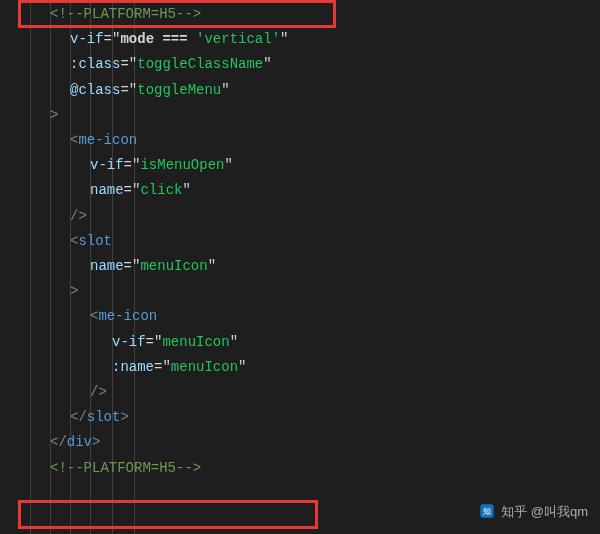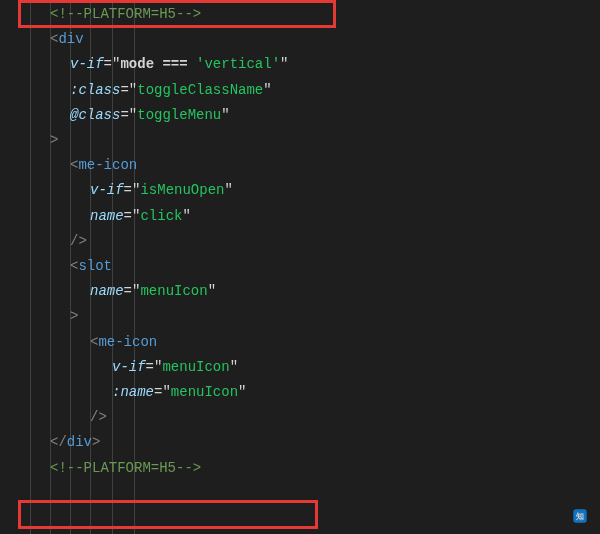--- a/index.html
+++ b/index.html
@@ -33,21 +33,21 @@
     padding-left: 50px;
     color: #d4d4d4;
   }
   .indent1 { padding-left: 50px; }
   .indent2 { padding-left: 70px; }
   .indent3 { padding-left: 90px; }
   .indent4 { padding-left: 112px; }
   .c-comment { color: #6a9955; }
   .c-tag     { color: #808080; }
   .c-name    { color: #569cd6; }
-  .c-attr    { color: #9cdcfe; font-style: italic; }
+  .c-attr    { color: #9cdcfe; }
   .c-punct   { color: #d4d4d4; }
   .c-string  { color: #22c55e; }
   .c-inner   { color: #d4d4d4; font-weight: bold; }
   .guide {
     position: absolute;
     top: 0;
     bottom: 0;
     width: 1px;
     background: #404040;
   }
@@ -79,21 +79,20 @@
   <div class="guide" style="left:30px"></div>
   <div class="guide" style="left:50px"></div>
   <div class="guide" style="left:70px"></div>
   <div class="guide" style="left:90px"></div>
   <div class="guide" style="left:112px"></div>
   <div class="guide" style="left:134px"></div>
 
   <div class="code-area">
     <div class="line indent1"><span class="c-comment">&lt;!--PLATFORM=H5--&gt;</span></div>
 
-    <div class="line indent1"><span class="c-tag">&lt;</span><span class="c-name">div</span></div>
 
     <div class="line indent2"><span class="c-attr">v-if</span><span class="c-punct">=</span><span class="c-punct">"</span><span class="c-inner">mode </span><span class="c-inner">=== </span><span class="c-string">'vertical'</span><span class="c-punct">"</span></div>
 
     <div class="line indent2"><span class="c-attr">:class</span><span class="c-punct">=</span><span class="c-punct">"</span><span class="c-string">toggleClassName</span><span class="c-punct">"</span></div>
 
     <div class="line indent2"><span class="c-attr">@class</span><span class="c-punct">=</span><span class="c-punct">"</span><span class="c-string">toggleMenu</span><span class="c-punct">"</span></div>
 
     <div class="line indent1"><span class="c-tag">&gt;</span></div>
 
     <div class="line indent2"><span class="c-tag">&lt;</span><span class="c-name">me-icon</span></div>
@@ -112,28 +111,30 @@
     <div class="line indent2"><span class="c-tag">&gt;</span></div>
 
     <div class="line indent3"><span class="c-tag">&lt;</span><span class="c-name">me-icon</span></div>
 
     <div class="line indent4"><span class="c-attr">v-if</span><span class="c-punct">=</span><span class="c-punct">"</span><span class="c-string">menuIcon</span><span class="c-punct">"</span></div>
 
     <div class="line indent4"><span class="c-attr">:name</span><span class="c-punct">=</span><span class="c-punct">"</span><span class="c-string">menuIcon</span><span class="c-punct">"</span></div>
 
     <div class="line indent3"><span class="c-tag">/&gt;</span></div>
 
+    <div class="line indent2"><span class="c-tag">&lt;/</span><span class="c-name">slot</span><span class="c-tag">&gt;</span></div>
 
     <div class="line indent1"><span class="c-tag">&lt;/</span><span class="c-name">div</span><span class="c-tag">&gt;</span></div>
 
     <div class="line indent1"><span class="c-comment">&lt;!--PLATFORM=H5--&gt;</span></div>
   </div>
 
   <div class="hl-box" style="left:18px;top:0px;width:318px;height:28px;"></div>
   <div class="hl-box" style="left:18px;top:500px;width:300px;height:29px;"></div>
 
   <div class="watermark">
     <svg viewBox="0 0 24 24">
       <rect x="2" y="2" width="20" height="20" rx="4" fill="#0f88eb"></rect>
       <text x="12" y="17" text-anchor="middle" font-size="12" font-family="Arial" fill="#fff" font-weight="bold">知</text>
     </svg>
+    <span>知乎 @叫我qm</span>
   </div>
 </div>
 
 </body></html>

